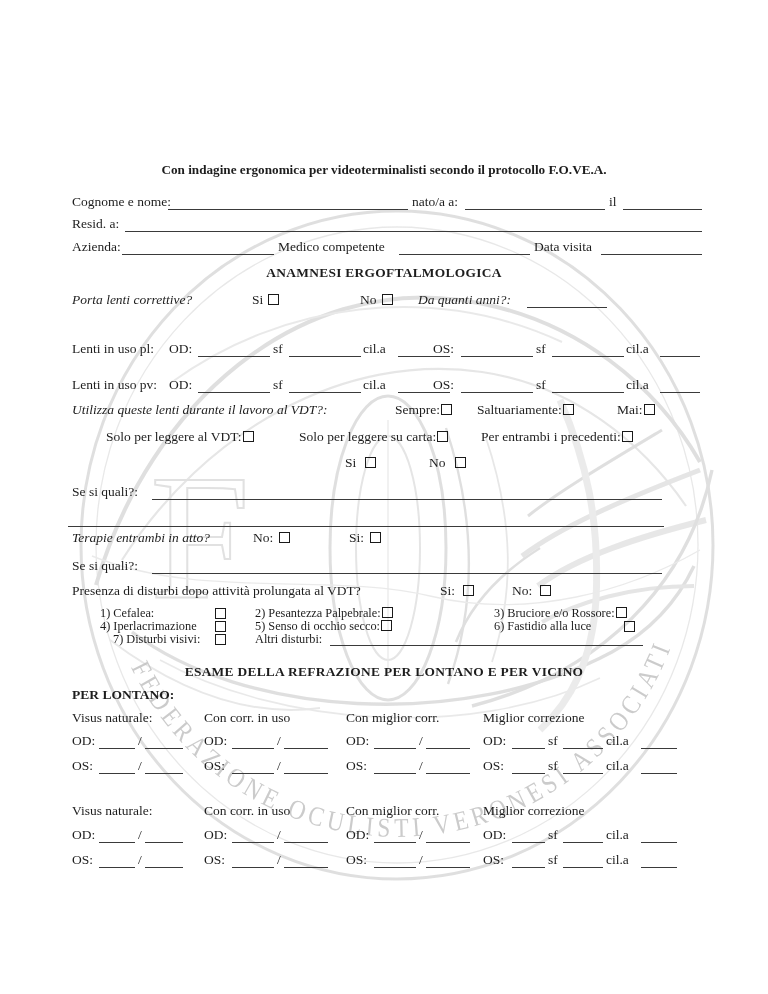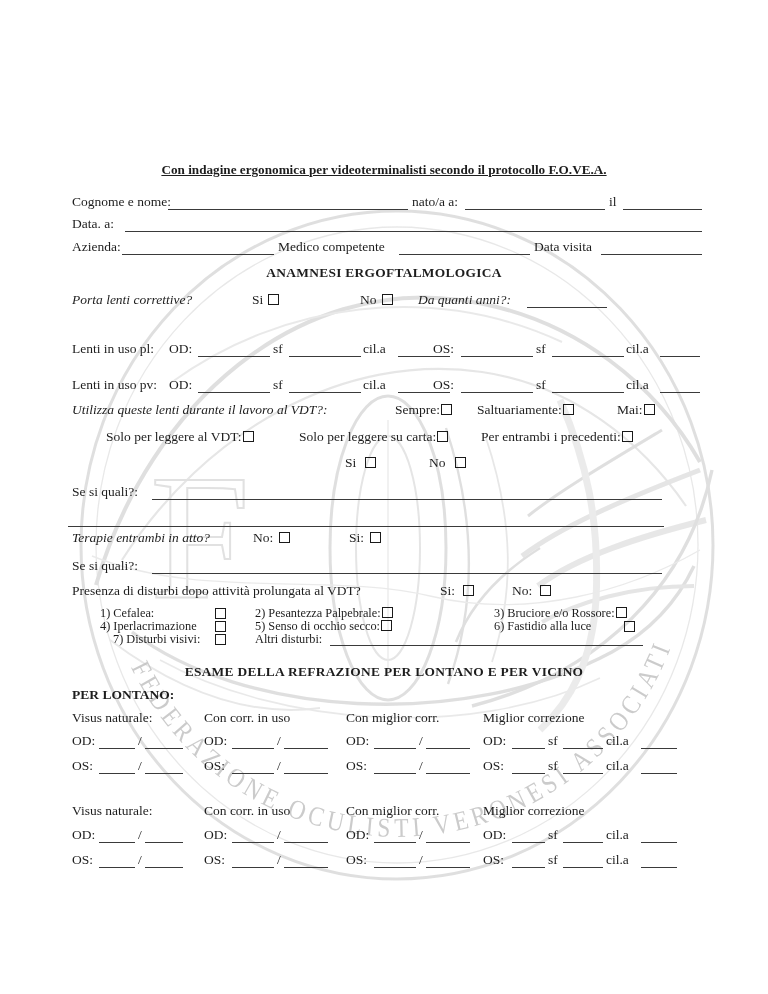--- a/index.html
+++ b/index.html
@@ -11,21 +11,21 @@
   .wm { position:absolute; left:0; top:0; width:768px; height:994px; pointer-events:none; }
   .row { position:absolute; left:72px; width:630px; height:20px; white-space:nowrap; }
   .center-row { position:absolute; left:0; width:768px; text-align:center; white-space:nowrap; }
   .seg { position:absolute; top:0; white-space:nowrap; }
   .bl { position:absolute; height:15px; border-bottom:1.1px solid #3a3a3a; }
   .cbi { display:inline-block; width:9px; height:9px; border:1.7px solid #1a1a1a; vertical-align:-1px; margin-left:5px; }
   .cbx { position:absolute; width:9px; height:9px; border:1.7px solid #1a1a1a; top:2px; }
   .it { font-style:italic; }
   .b { font-weight:bold; }
   .title { font-size:15.5px; font-weight:bold; letter-spacing:0.8px; }
-  .subtitle { font-size:13.2px; font-weight:bold;text-decoration:underline; }
+  .subtitle { font-size:13.2px; font-weight:bold; }
   .sechead { font-size:13.4px; font-weight:bold; letter-spacing:0.3px; }
   .small { font-size:12.3px; }
   .note { font-weight:normal; }
 </style>
 </head>
 <body>
 
 <div class="page">
 
   <svg class="wm" viewBox="0 0 768 994" xmlns="http://www.w3.org/2000/svg">
@@ -72,21 +72,21 @@
   <div class="row" style="top:194px">
     <span class="seg" style="left:0">Cognome e nome:</span>
     <span class="bl" style="left:96px;width:240px"></span>
     <span class="seg" style="left:340px">nato/a a:</span>
     <span class="bl" style="left:393px;width:140px"></span>
     <span class="seg" style="left:537px">il</span>
     <span class="bl" style="left:551px;width:79px"></span>
   </div>
 
   <div class="row" style="top:216px">
-    <span class="seg" style="left:0">Data. a:</span>
+    <span class="seg" style="left:0">Resid. a:</span>
     <span class="bl" style="left:53px;width:577px"></span>
   </div>
 
   <div class="row" style="top:239px">
     <span class="seg" style="left:0">Azienda:</span>
     <span class="bl" style="left:50px;width:152px"></span>
     <span class="seg" style="left:206px">Medico competente</span>
     <span class="bl" style="left:327px;width:131px"></span>
     <span class="seg" style="left:462px">Data visita</span>
     <span class="bl" style="left:529px;width:101px"></span>

